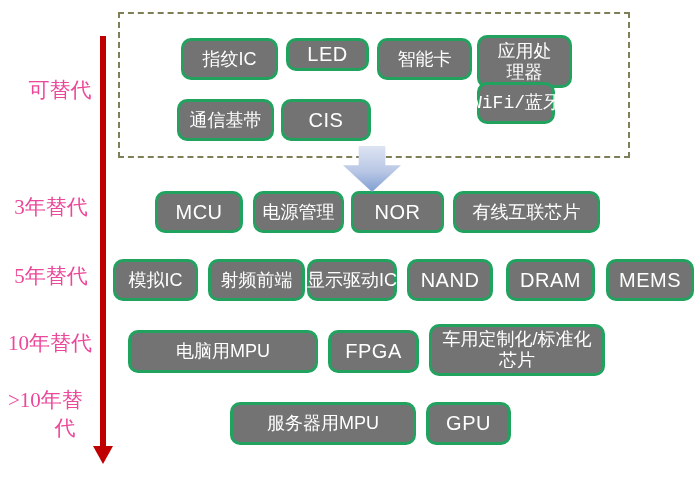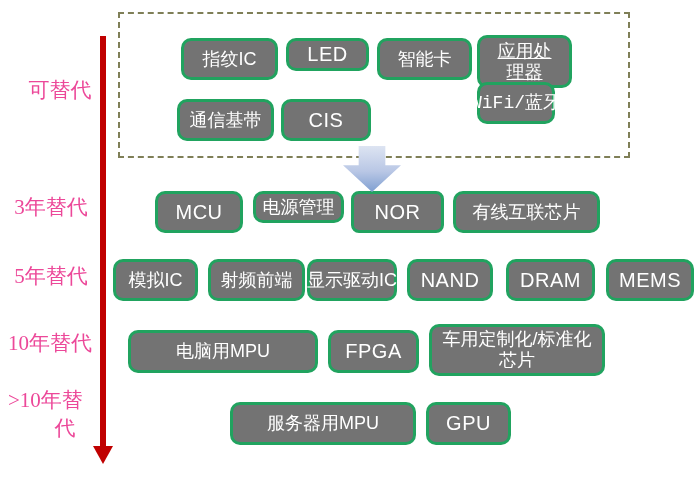--- a/index.html
+++ b/index.html
@@ -54,28 +54,28 @@
   <div class="tl-label" style="left:6px;top:262px;width:90px;text-align:center;">5年替代</div>
   <div class="tl-label" style="left:2px;top:329px;width:96px;text-align:center;">10年替代</div>
   <div class="tl-label" style="left:8px;top:386px;width:92px;text-align:left;">
     <span>&gt;10年替</span>
     <span class="l2">代</span>
   </div>
 
   <div class="chip" style="left:181px;top:38px;width:97px;height:42px;">指纹IC</div>
   <div class="chip latin" style="left:286px;top:38px;width:83px;height:33px;">LED</div>
   <div class="chip" style="left:377px;top:38px;width:95px;height:42px;">智能卡</div>
-  <div class="chip" style="left:477px;top:35px;width:95px;height:53px;padding:2px 16px;text-decoration:underline;">应用处理器</div>
+  <div class="chip" style="left:477px;top:35px;width:95px;height:53px;padding:2px 16px;">应用处理器</div>
 
   <div class="chip" style="left:177px;top:99px;width:97px;height:42px;">通信基带</div>
   <div class="chip latin" style="left:281px;top:99px;width:90px;height:42px;">CIS</div>
   <div class="chip nowrap" style="left:477px;top:82px;width:78px;height:42px;font-family:Liberation Mono, monospace;">WiFi/蓝牙</div>
 
   <div class="chip latin" style="left:155px;top:191px;width:88px;height:42px;">MCU</div>
-  <div class="chip" style="left:253px;top:191px;width:91px;height:32px;">电源管理</div>
+  <div class="chip" style="left:253px;top:191px;width:91px;height:42px;">电源管理</div>
   <div class="chip latin" style="left:351px;top:191px;width:93px;height:42px;border-radius:8px;">NOR</div>
   <div class="chip nowrap" style="left:453px;top:191px;width:147px;height:42px;">有线互联芯片</div>
 
   <div class="chip" style="left:113px;top:259px;width:85px;height:42px;">模拟IC</div>
   <div class="chip nowrap" style="left:208px;top:259px;width:97px;height:42px;">射频前端</div>
   <div class="chip nowrap" style="left:307px;top:259px;width:90px;height:42px;">显示驱动IC</div>
   <div class="chip latin" style="left:506px;top:259px;width:89px;height:42px;">DRAM</div>
   <div class="chip latin" style="left:407px;top:259px;width:86px;height:42px;">NAND</div>
   <div class="chip latin" style="left:606px;top:259px;width:88px;height:42px;">MEMS</div>
 

